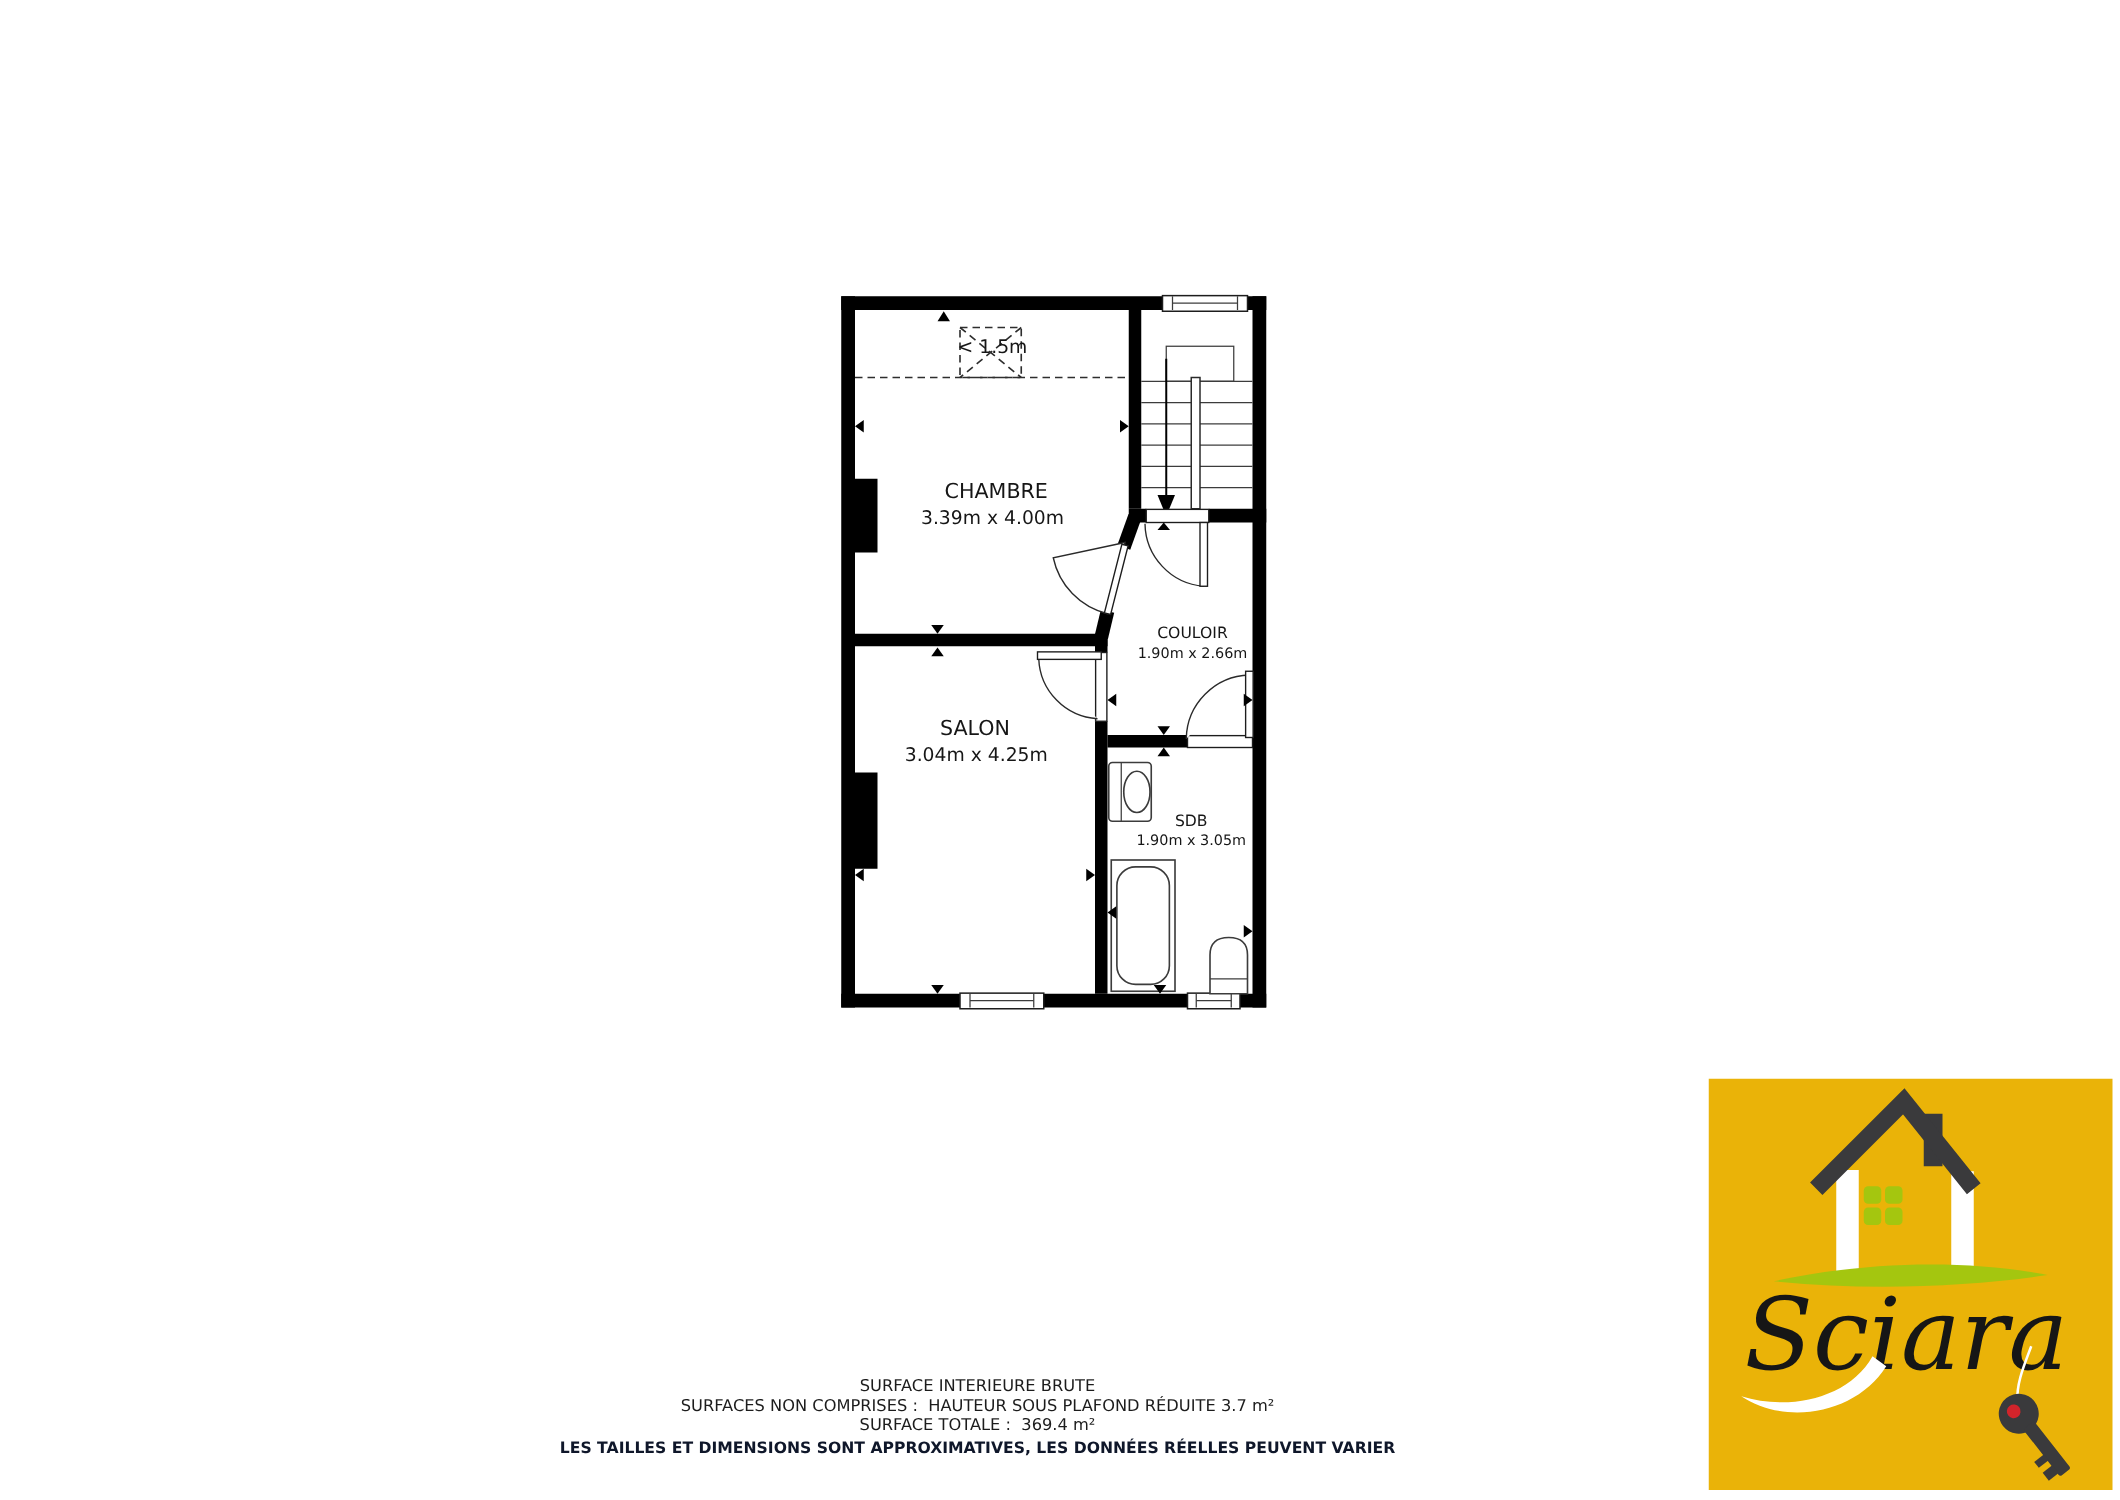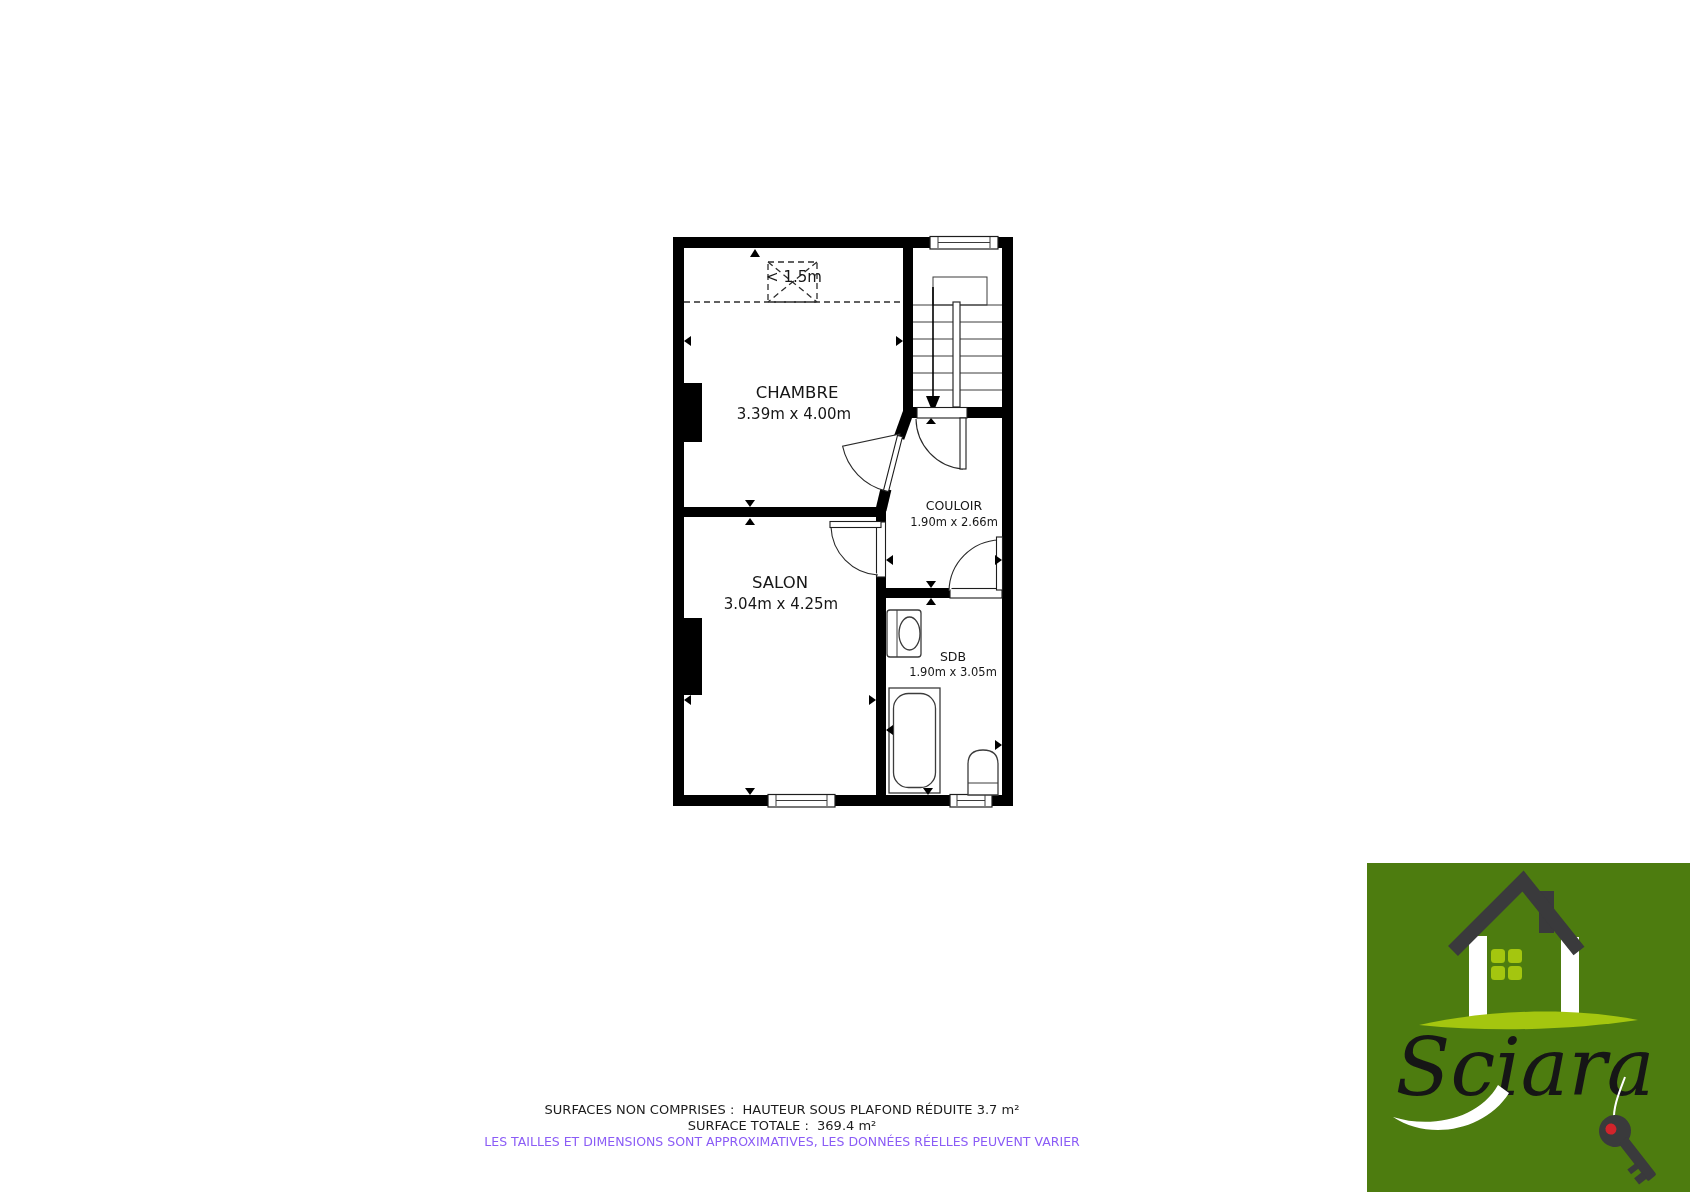--- a/index.html
+++ b/index.html
@@ -6,24 +6,24 @@
   body{
     width:1696px;height:1200px;position:relative;background:#ffffff;
     font-family:"DejaVu Sans","Liberation Sans",sans-serif;overflow:hidden;
   }
   .plan-wrap{position:absolute;left:665px;top:230px;width:356px;height:584px;}
   .footer{
     position:absolute;left:432px;top:1102px;width:700px;text-align:center;
     color:#1c1c1c;
   }
   .footer-line{white-space:pre;font-size:13px;line-height:15.5px;}
-  .footer-line.disclaimer{color:#8b5cf6;font-size:12.5px;margin-top:1px;}
+  .footer-line.disclaimer{color:#0f172a;font-size:12.5px;margin-top:1px;font-weight:bold;}
   .logo{
     position:absolute;left:1367px;top:863px;width:323px;height:329px;
-    background:#4d7c0f;
+    background:#eab308;
     text-align:center;
   }
   svg text{font-family:"DejaVu Sans","Liberation Sans",sans-serif;fill:#161616;}
   .room-name{font-size:16.5px;}
   .room-dims{font-size:15px;}
   .room-name-sm{font-size:12.5px;}
   .room-dims-sm{font-size:11.5px;}
   .lowceil{font-size:15px;}
   .wall{fill:#000;}
   .thin{stroke:#3c3c3c;stroke-width:1;fill:none;}
@@ -184,20 +184,21 @@
     </g>
     <g>
       <text class="room-name-sm" x="953" y="661">SDB</text>
       <text class="room-dims-sm" x="953" y="676">1.90m x 3.05m</text>
     </g>
   </g>
 </svg>
 </div>
 
 <div class="footer">
+  <div class="footer-line">SURFACE INTERIEURE BRUTE</div>
   <div class="footer-line">SURFACES NON COMPRISES :  HAUTEUR SOUS PLAFOND RÉDUITE 3.7 m²</div>
   <div class="footer-line">SURFACE TOTALE :  369.4 m²</div>
   <div class="footer-line disclaimer">LES TAILLES ET DIMENSIONS SONT APPROXIMATIVES, LES DONNÉES RÉELLES PEUVENT VARIER</div>
 </div>
 
 <div class="logo">
 <svg width="323" height="329" viewBox="0 0 323 329" xmlns="http://www.w3.org/2000/svg">
 
   <g>
     <rect x="172" y="28" width="15" height="42" fill="#3a3a3c"></rect>

